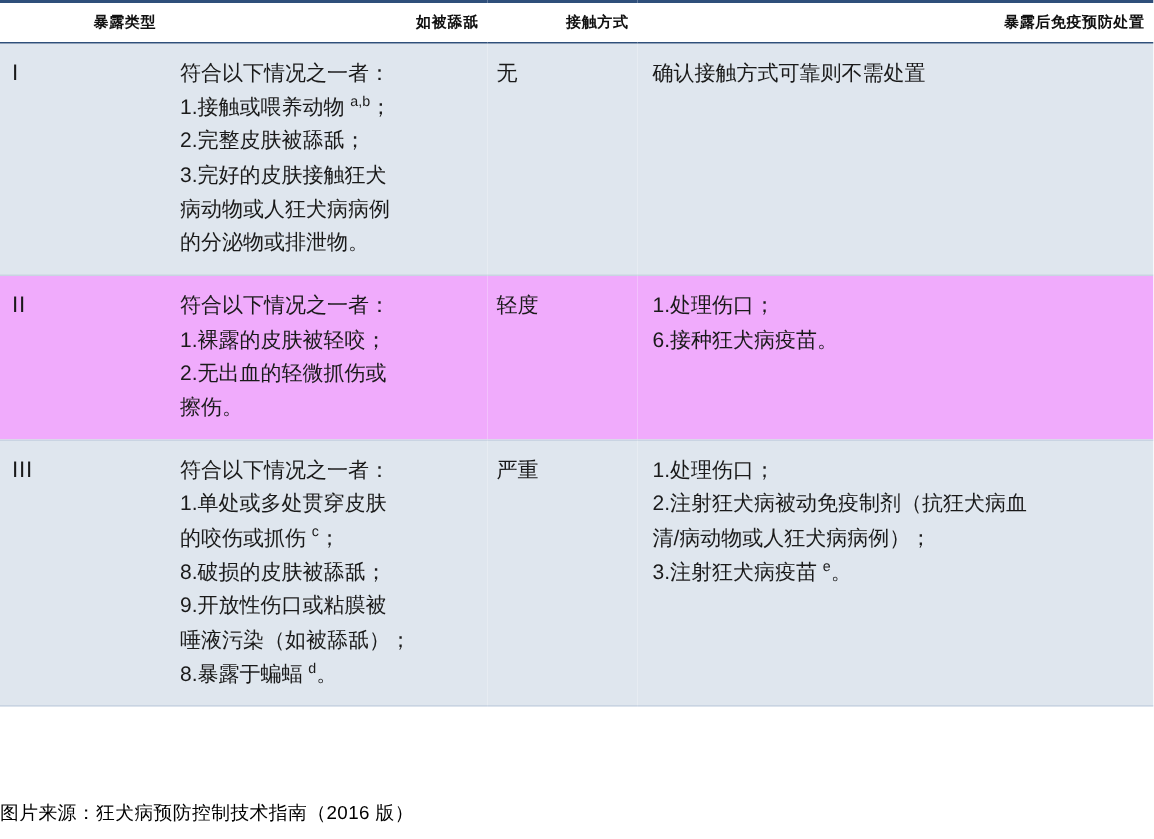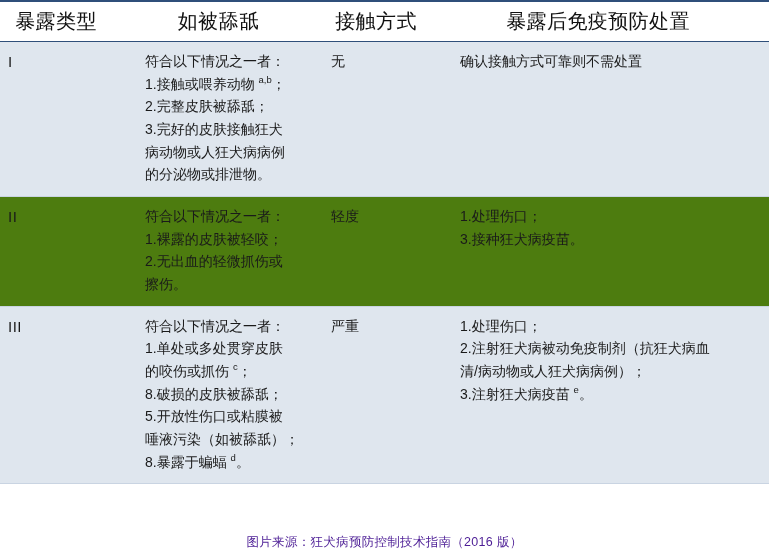--- a/index.html
+++ b/index.html
@@ -24,74 +24,73 @@
     width: 769px;
     border-collapse: collapse;
     table-layout: fixed;
   }
   table.exposure-table col.c0 { width: 110px; }
   table.exposure-table col.c1 { width: 215px; }
   table.exposure-table col.c2 { width: 100px; }
   table.exposure-table col.c3 { width: 344px; }
 
   thead th {
-    text-align: center;
-    font-weight: normal;
-    font-size: 20px;
+    text-align: right;
+    font-weight: bold;
+    font-size: 10px;
     color: #111111;
     padding: 6px 6px 6px 8px;
     border-top: 2px solid #2f4f7a;
     border-bottom: 1.5px solid #2f4f7a;
     background: #ffffff;
     vertical-align: middle;
     letter-spacing: 0.4px;
   }
   tbody td {
     vertical-align: top;
     font-size: 14px;
     line-height: 1.62;
     padding: 8px 8px 10px 8px;
     border-bottom: 1px solid #c9d4e2;
     color: #1a1a1a;
   }
   tbody tr.shaded td {
     background: #dfe6ee;
   }
   tbody tr.plain td {
-    background: #4d7c0f;
+    background: #f0abfc;
   }
   td.cat {
     font-size: 15px;
     letter-spacing: 0.5px;
     padding-left: 8px;
   }
   td.level {
     padding-left: 6px;
   }
   td.contact, td.treatment {
     padding-left: 10px;
   }
   .line {
     display: block;
     white-space: pre-wrap;
-    margin-left: 25px;
   }
   sup {
     font-size: 9.5px;
     vertical-align: super;
     line-height: 0;
   }
   .source {
     position: absolute;
     left: 0;
     right: 0;
     bottom: 8px;
-    text-align: center;
+    text-align: left;
     font-size: 12.5px;
-    color: #4c1d95;
+    color: #000000;
     letter-spacing: 0.3px;
   }
 </style>
 </head>
 <body>
 
 <div class="page">
 
   <table class="exposure-table">
     <colgroup>
@@ -130,32 +129,32 @@
         <td class="cat">II</td>
         <td class="contact">
           <span class="line"><span>符合以下情况之一者：</span></span>
           <span class="line"><span>1.裸露的皮肤被轻咬；</span></span>
           <span class="line"><span>2.无出血的轻微抓伤或</span></span>
           <span class="line"><span>擦伤。</span></span>
         </td>
         <td class="level">轻度</td>
         <td class="treatment">
           <span class="line"><span>1.处理伤口；</span></span>
-          <span class="line"><span>3.接种狂犬病疫苗。</span></span>
+          <span class="line"><span>6.接种狂犬病疫苗。</span></span>
         </td>
       </tr>
 
       <tr class="shaded">
         <td class="cat">III</td>
         <td class="contact">
           <span class="line"><span>符合以下情况之一者：</span></span>
           <span class="line"><span>1.单处或多处贯穿皮肤</span></span>
           <span class="line"><span>的咬伤或抓伤 </span><sup>c</sup>；</span>
           <span class="line"><span>8.破损的皮肤被舔舐；</span></span>
-          <span class="line"><span>5.开放性伤口或粘膜被</span></span>
+          <span class="line"><span>9.开放性伤口或粘膜被</span></span>
           <span class="line"><span>唾液污染（如被舔舐）；</span></span>
           <span class="line"><span>8.暴露于蝙蝠 </span><sup>d</sup>。</span>
         </td>
         <td class="level">严重</td>
         <td class="treatment">
           <span class="line"><span>1.处理伤口；</span></span>
           <span class="line"><span>2.注射狂犬病被动免疫制剂（抗狂犬病血</span></span>
           <span class="line"><span>清/病动物或人狂犬病病例）；</span></span>
           <span class="line"><span>3.注射狂犬病疫苗 </span><sup>e</sup>。</span>
         </td>

